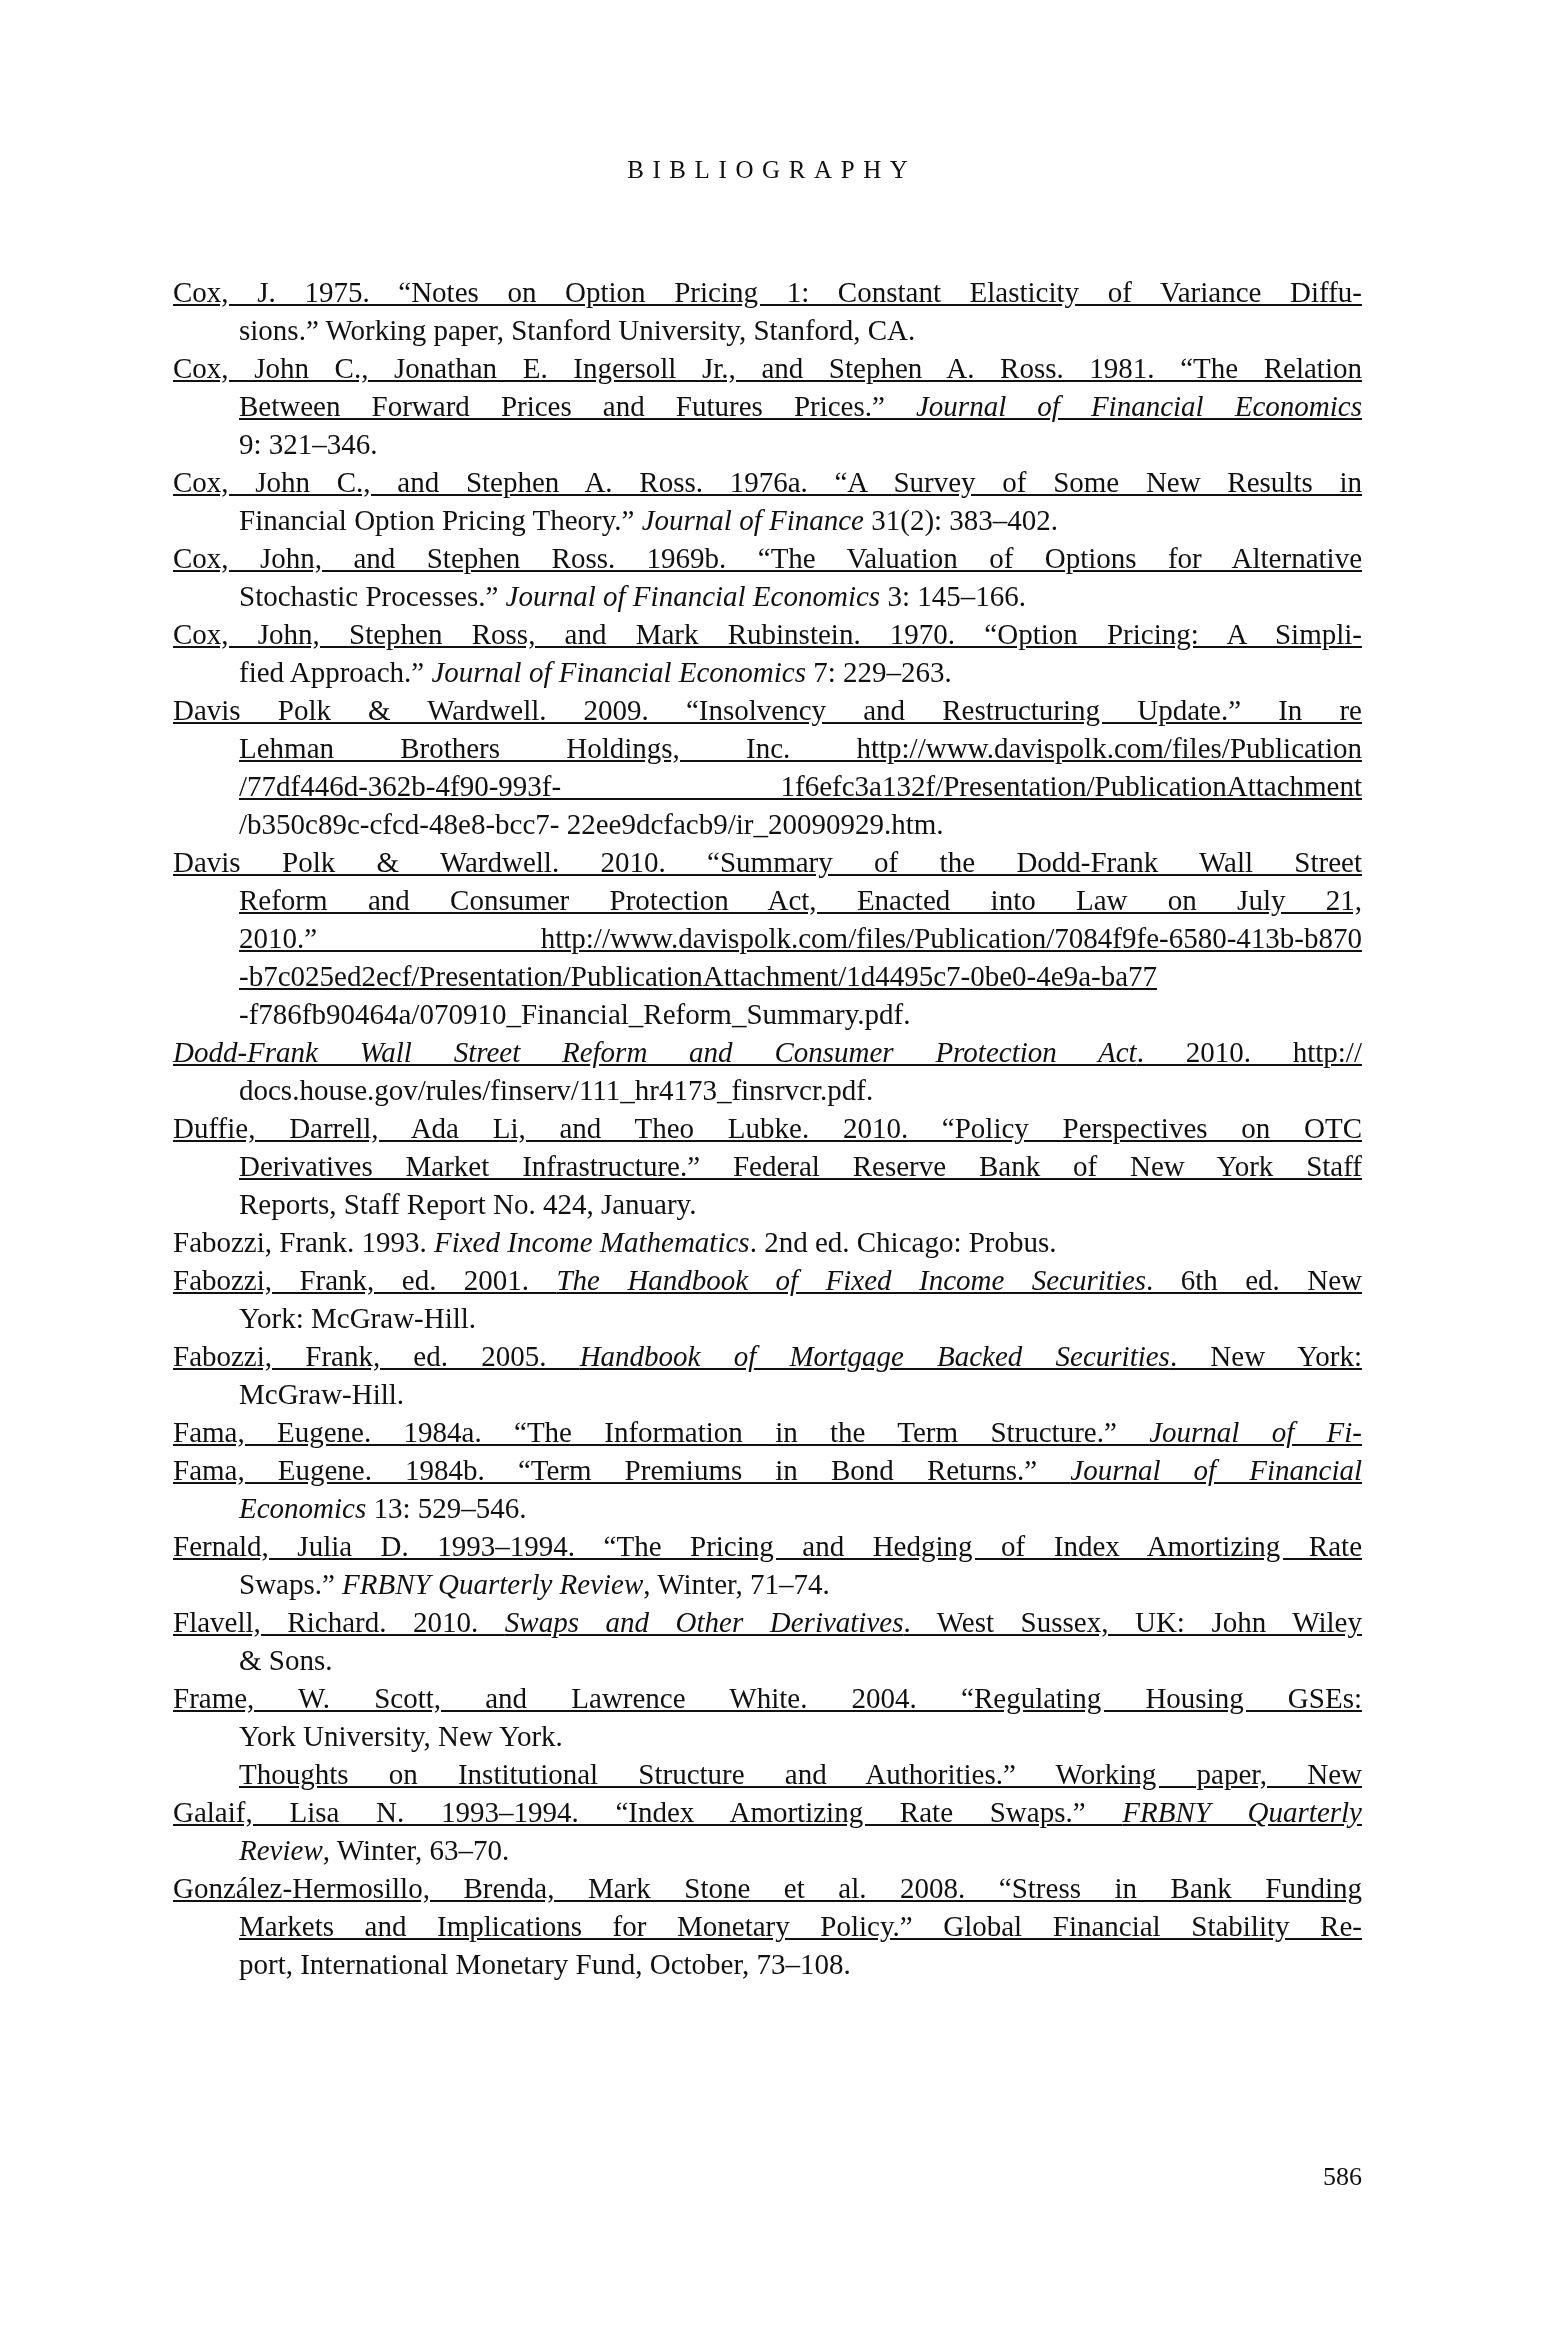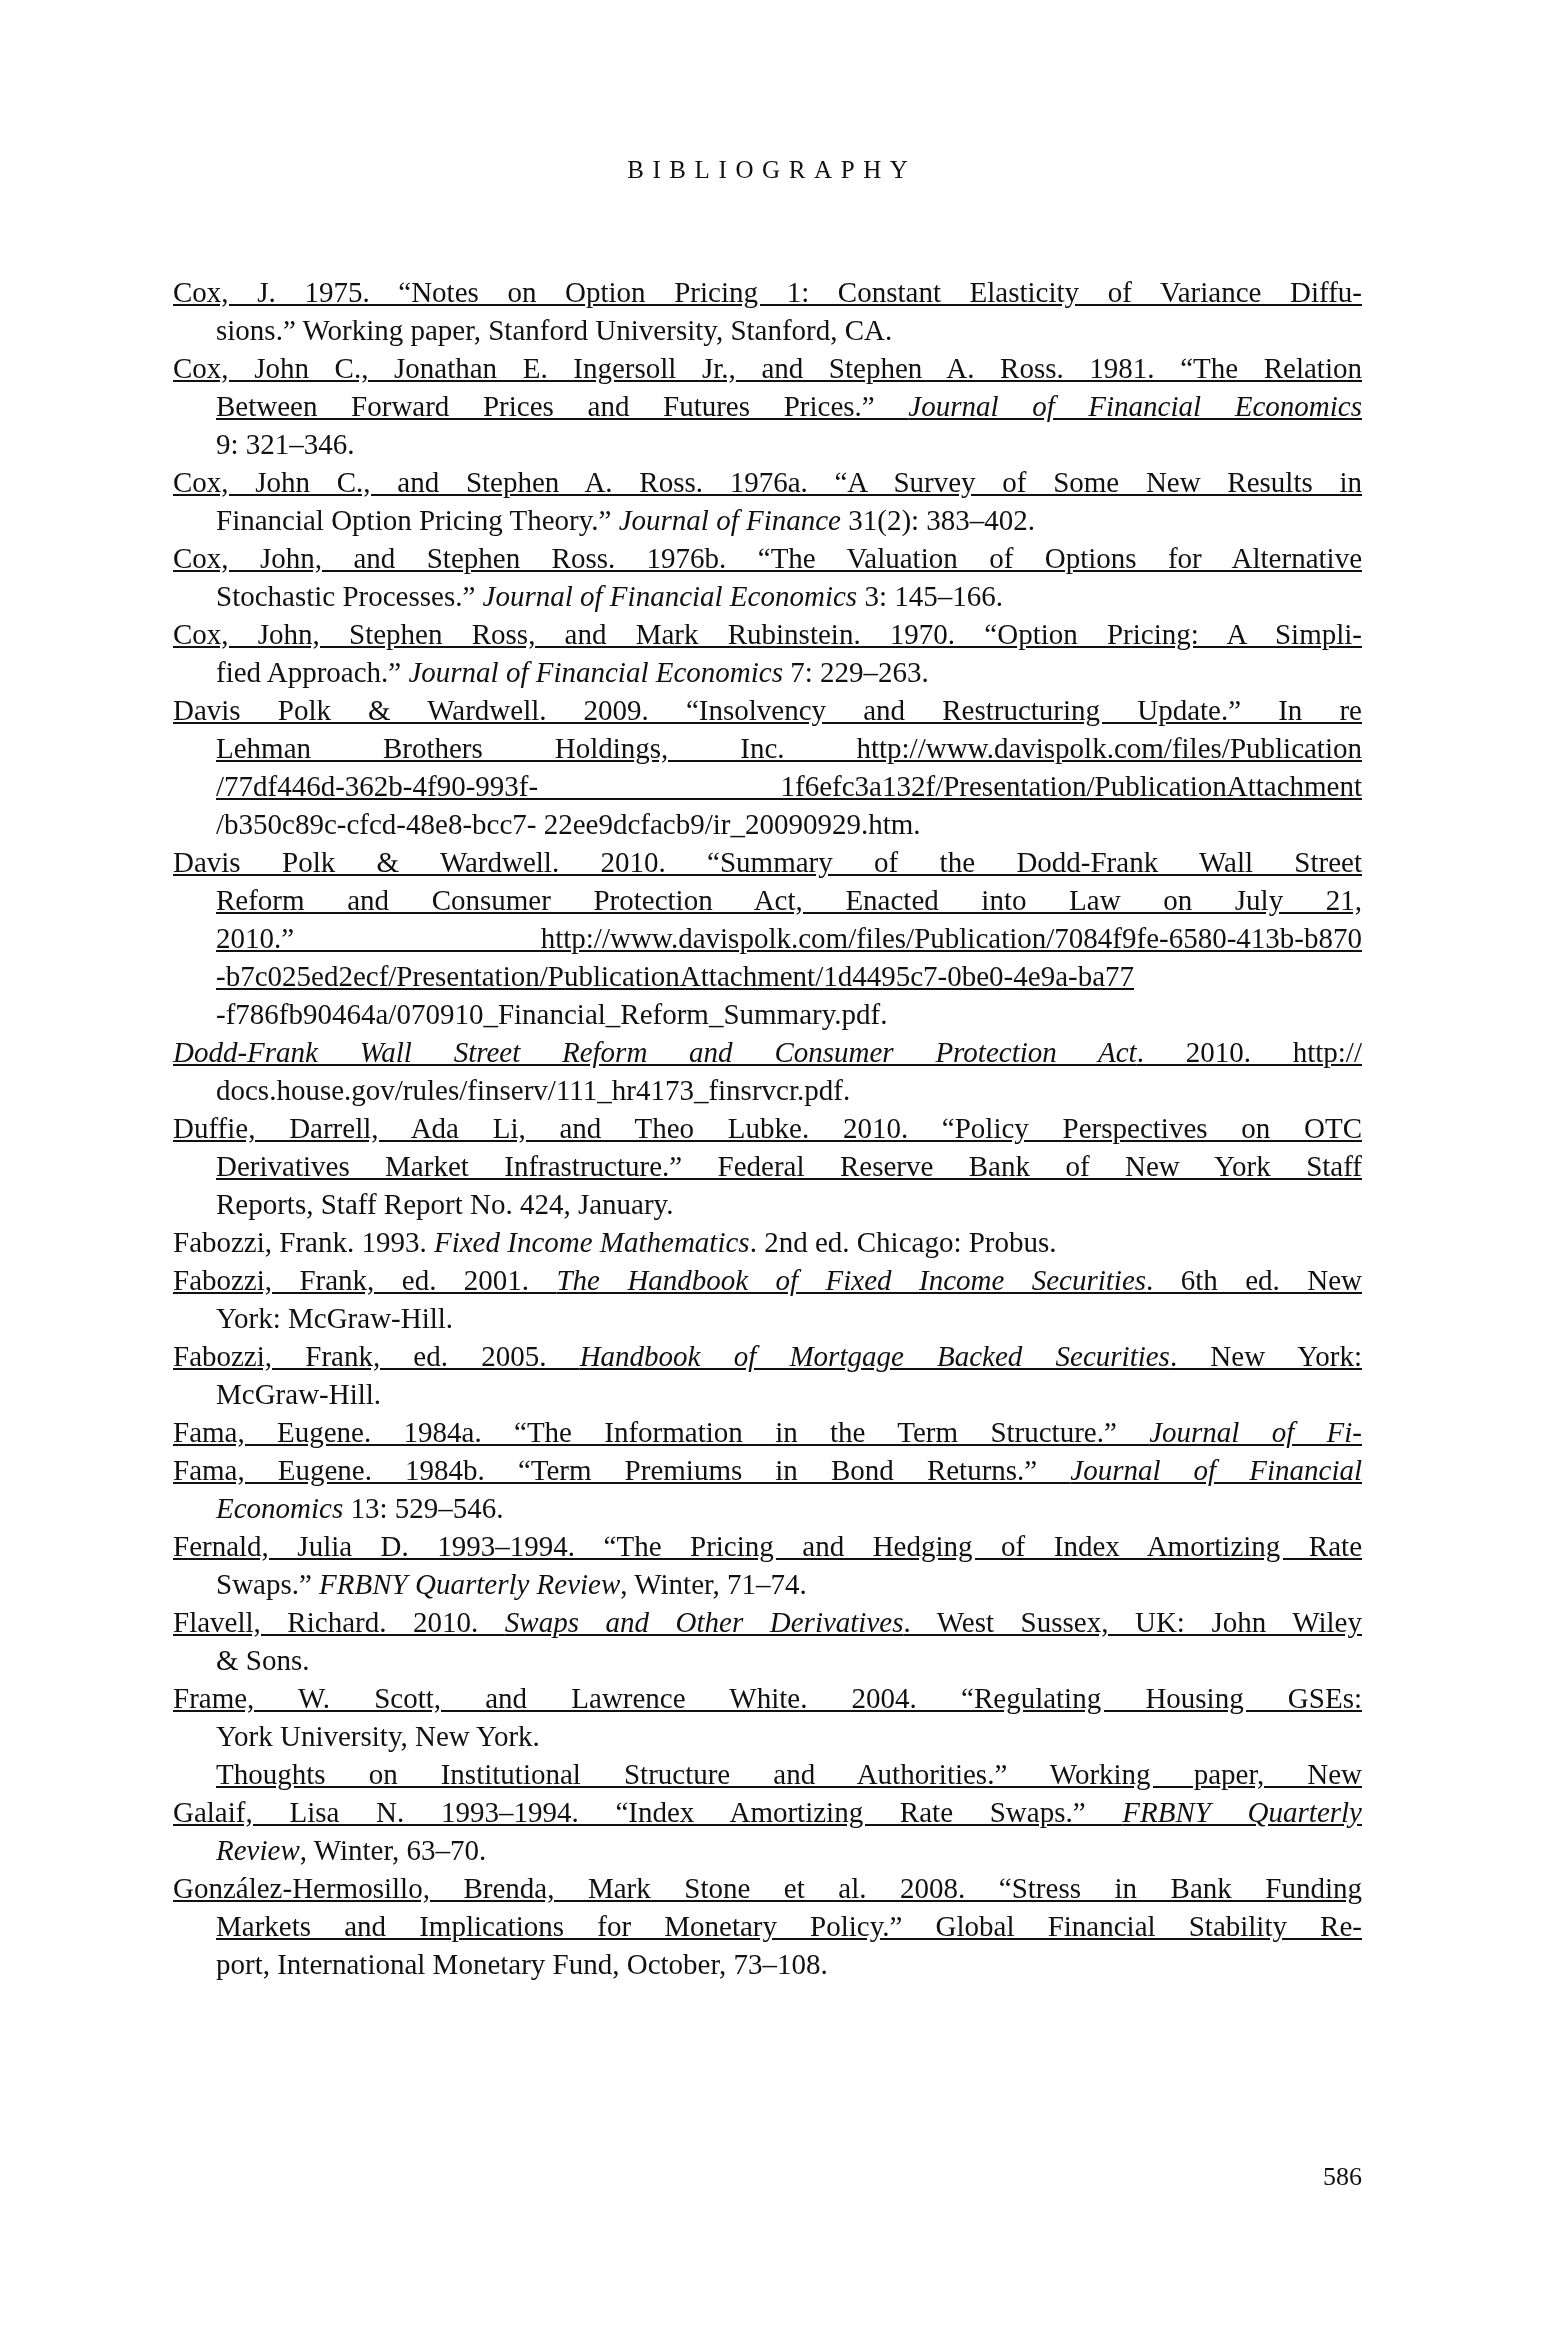--- a/index.html
+++ b/index.html
@@ -32,21 +32,21 @@
   .ref-list {
     font-size: 29px;
     line-height: 38px;
   }
   .entry { margin: 0; }
   .line {
     text-align: left;
     white-space: normal;
     overflow-wrap: break-word;
   }
-  .line.cont { margin-left: 43px; }
+  .line.cont { margin-left: 66px; }
   .line.just {
     text-align: justify;
     text-align-last: justify;
     text-decoration: underline;
   }
   .line em { font-style: italic; text-align: center; }
   .folio {
     position: absolute;
     left: 173px;
     top: 2162px;
@@ -69,21 +69,21 @@
         <div class="entry">
           <div class="line just"><span>Cox, John C., Jonathan E. Ingersoll Jr., and Stephen A. Ross. 1981. “The Relation</span></div>
           <div class="line cont just"><span>Between Forward Prices and Futures Prices.” </span><em>Journal of Financial Economics</em></div>
           <div class="line cont"><span>9: 321–346.</span></div>
         </div>
         <div class="entry">
           <div class="line just"><span>Cox, John C., and Stephen A. Ross. 1976a. “A Survey of Some New Results in</span></div>
           <div class="line cont"><span>Financial Option Pricing Theory.” </span><em>Journal of Finance</em><span> 31(2): 383–402.</span></div>
         </div>
         <div class="entry">
-          <div class="line just"><span>Cox, John, and Stephen Ross. 1976b. “The Valuation of Options for Alternative</span></div>
+          <div class="line just"><span>Cox, John, and Stephen Ross. 1969b. “The Valuation of Options for Alternative</span></div>
           <div class="line cont"><span>Stochastic Processes.” </span><em>Journal of Financial Economics</em><span> 3: 145–166.</span></div>
         </div>
         <div class="entry">
           <div class="line just"><span>Cox, John, Stephen Ross, and Mark Rubinstein. 1970. “Option Pricing: A Simpli-</span></div>
           <div class="line cont"><span>fied Approach.” </span><em>Journal of Financial Economics</em><span> 7: 229–263.</span></div>
         </div>
         <div class="entry">
           <div class="line just"><span>Davis Polk &amp; Wardwell. 2009. “Insolvency and Restructuring Update.” In re</span></div>
           <div class="line cont just"><span>Lehman Brothers Holdings, Inc. http://www.davispolk.com/files/Publication</span></div>
           <div class="line cont just"><span>/77df446d-362b-4f90-993f- 1f6efc3a132f/Presentation/PublicationAttachment</span></div>

